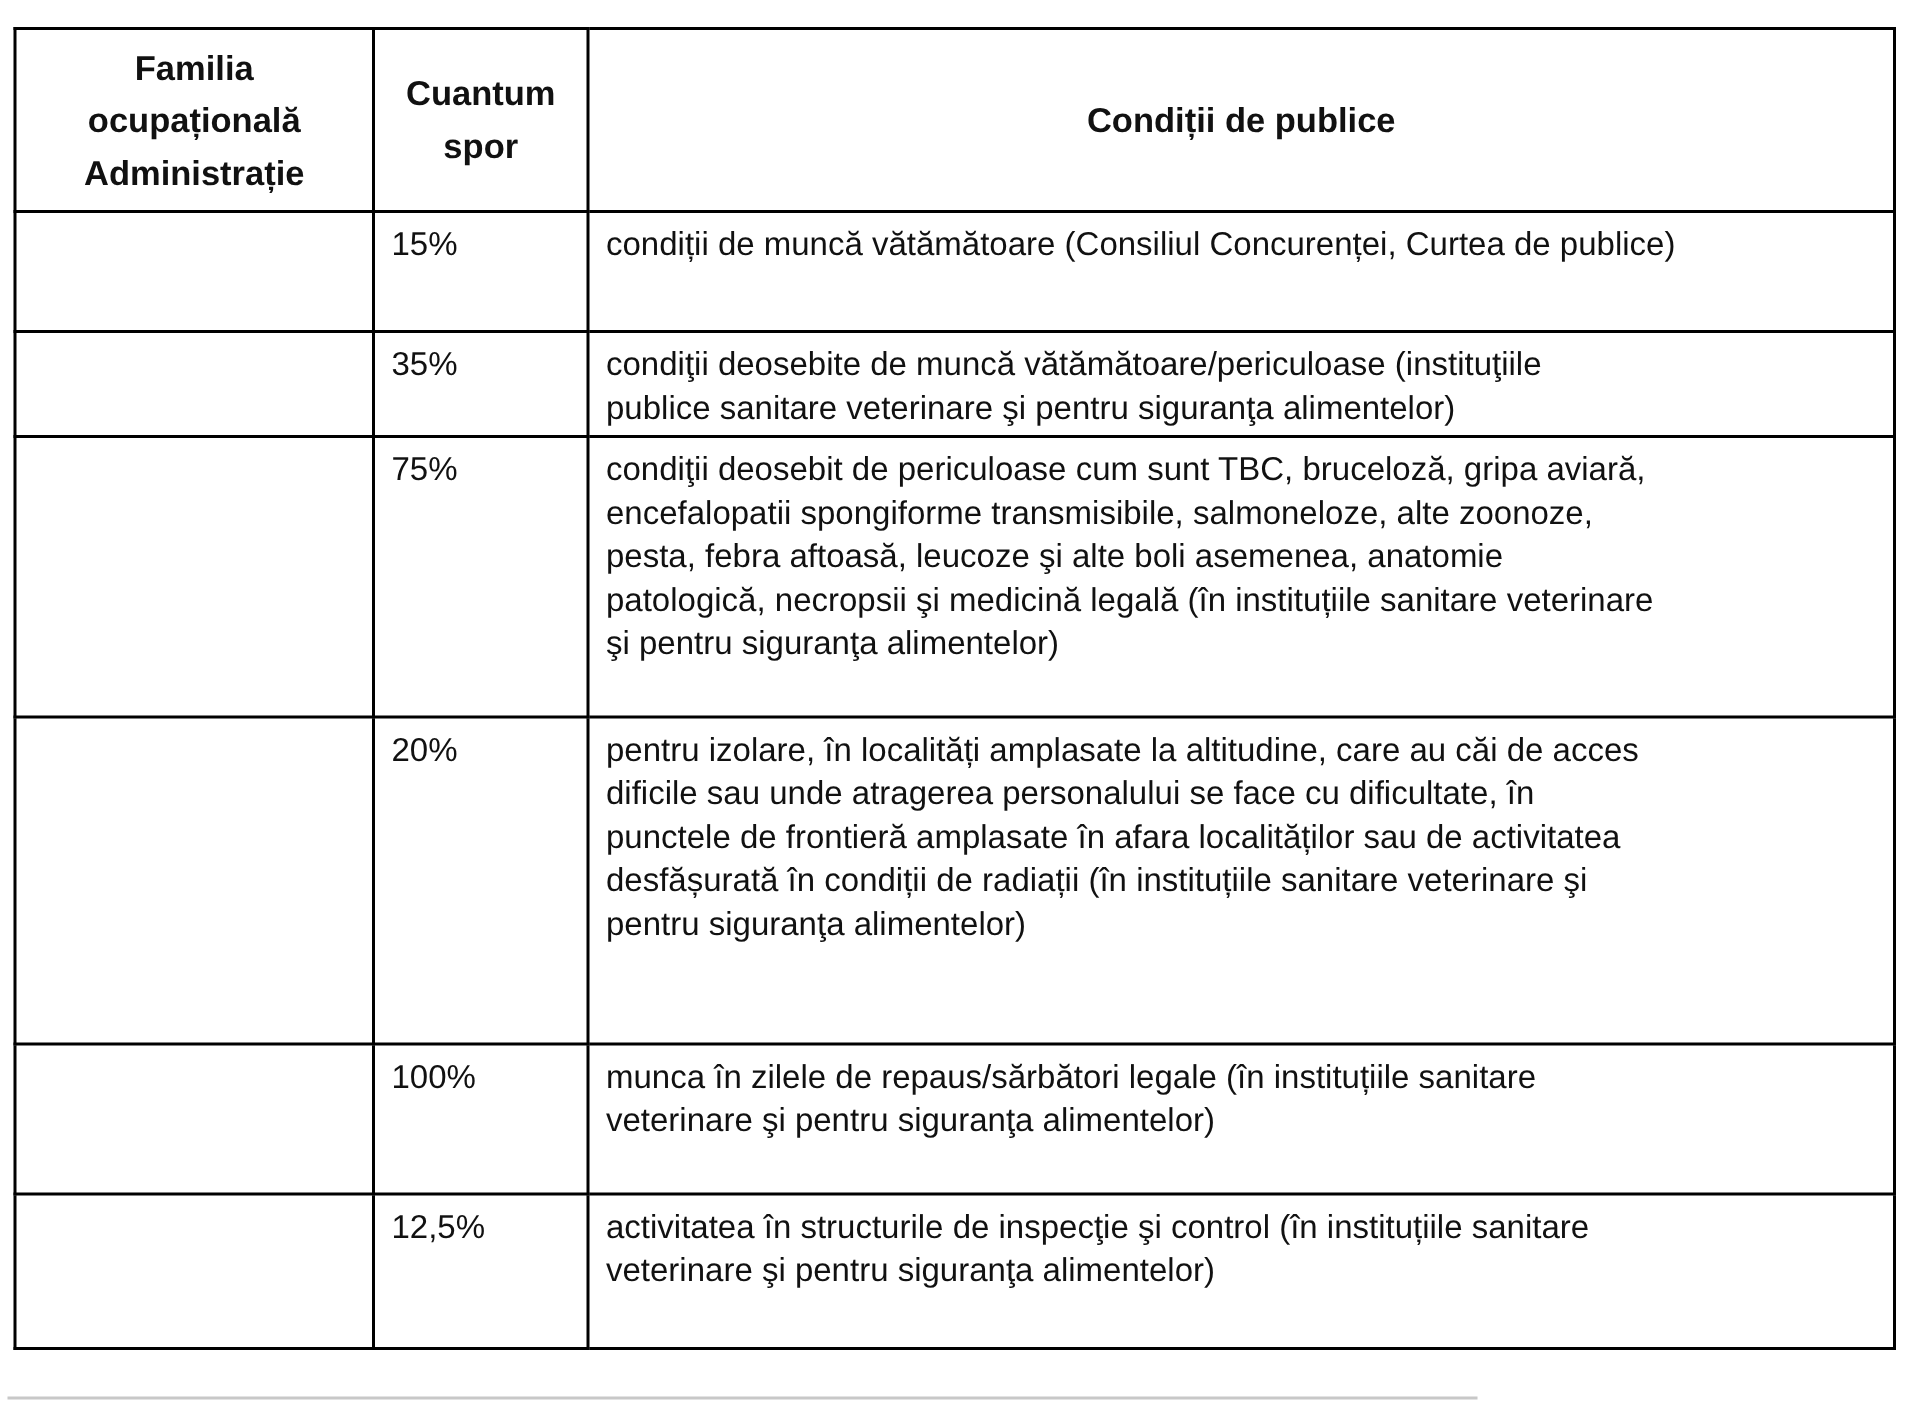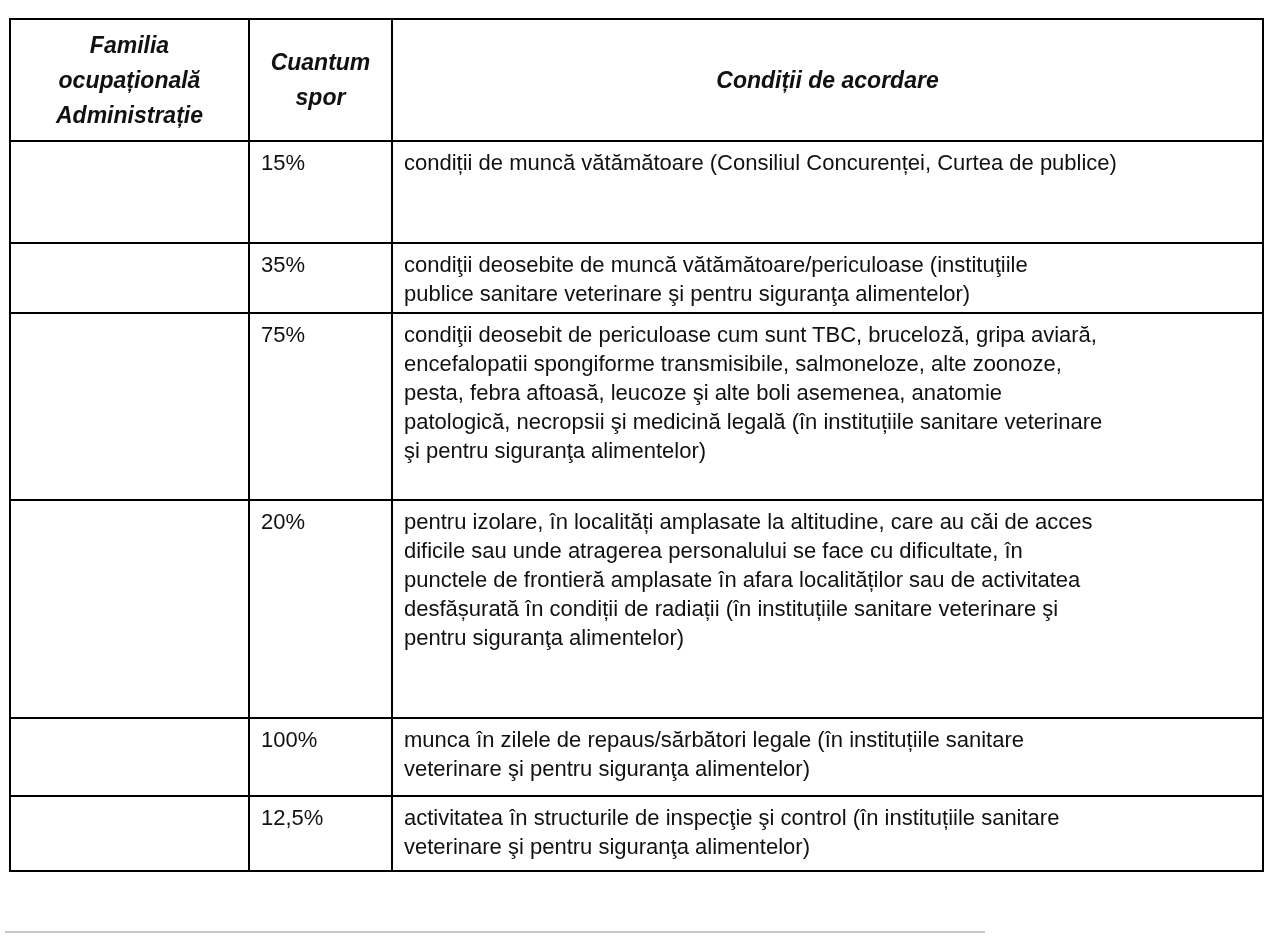--- a/index.html
+++ b/index.html
@@ -44,27 +44,27 @@
   }
   .doc-table td {
     font-weight: normal;
     font-size: 22px;
     line-height: 29px;
     text-align: left;
     vertical-align: top;
     white-space: pre-line;
     padding: 6px 8px 4px 11px;
   }
-  tr.row-head { height: 122px; font-style: italic; }
-  tr.row-1 { height: 102px; border-radius: 30px; }
+  tr.row-head { height: 122px; }
+  tr.row-1 { height: 80px; border-radius: 30px; }
   tr.row-2 { height: 64px; }
   tr.row-3 { height: 187px; margin-left: 43px; }
   tr.row-4 { height: 218px; border-radius: 32px; }
-  tr.row-5 { height: 78px; margin-left: 19px; }
-  tr.row-6 { height: 75px; padding-left: 14px; }
+  tr.row-5 { height: 100px; margin-left: 19px; }
+  tr.row-6 { height: 103px; padding-left: 14px; }
   tr.row-7 { height: 50px; }
   .scan-artifact-line {
     position: absolute;
     left: 5px;
     top: 931px;
     width: 980px;
     height: 2px;
     background: #c8c8c8;
   }
 </style>
@@ -79,21 +79,21 @@
       <col class="c2">
       <col class="c3">
     </colgroup>
     <thead>
       <tr class="row-head">
         <th>Familia
 ocupațională
 Administrație</th>
         <th>Cuantum
 spor</th>
-        <th>Condiții de acordare</th>
+        <th>Condiții de publice</th>
       </tr>
     </thead>
     <tbody>
       <tr class="row-1">
         <td></td>
         <td>15%</td>
         <td>condiții de muncă vătămătoare (Consiliul Concurenței, Curtea de publice)</td>
       </tr>
       <tr class="row-2">
         <td></td>

